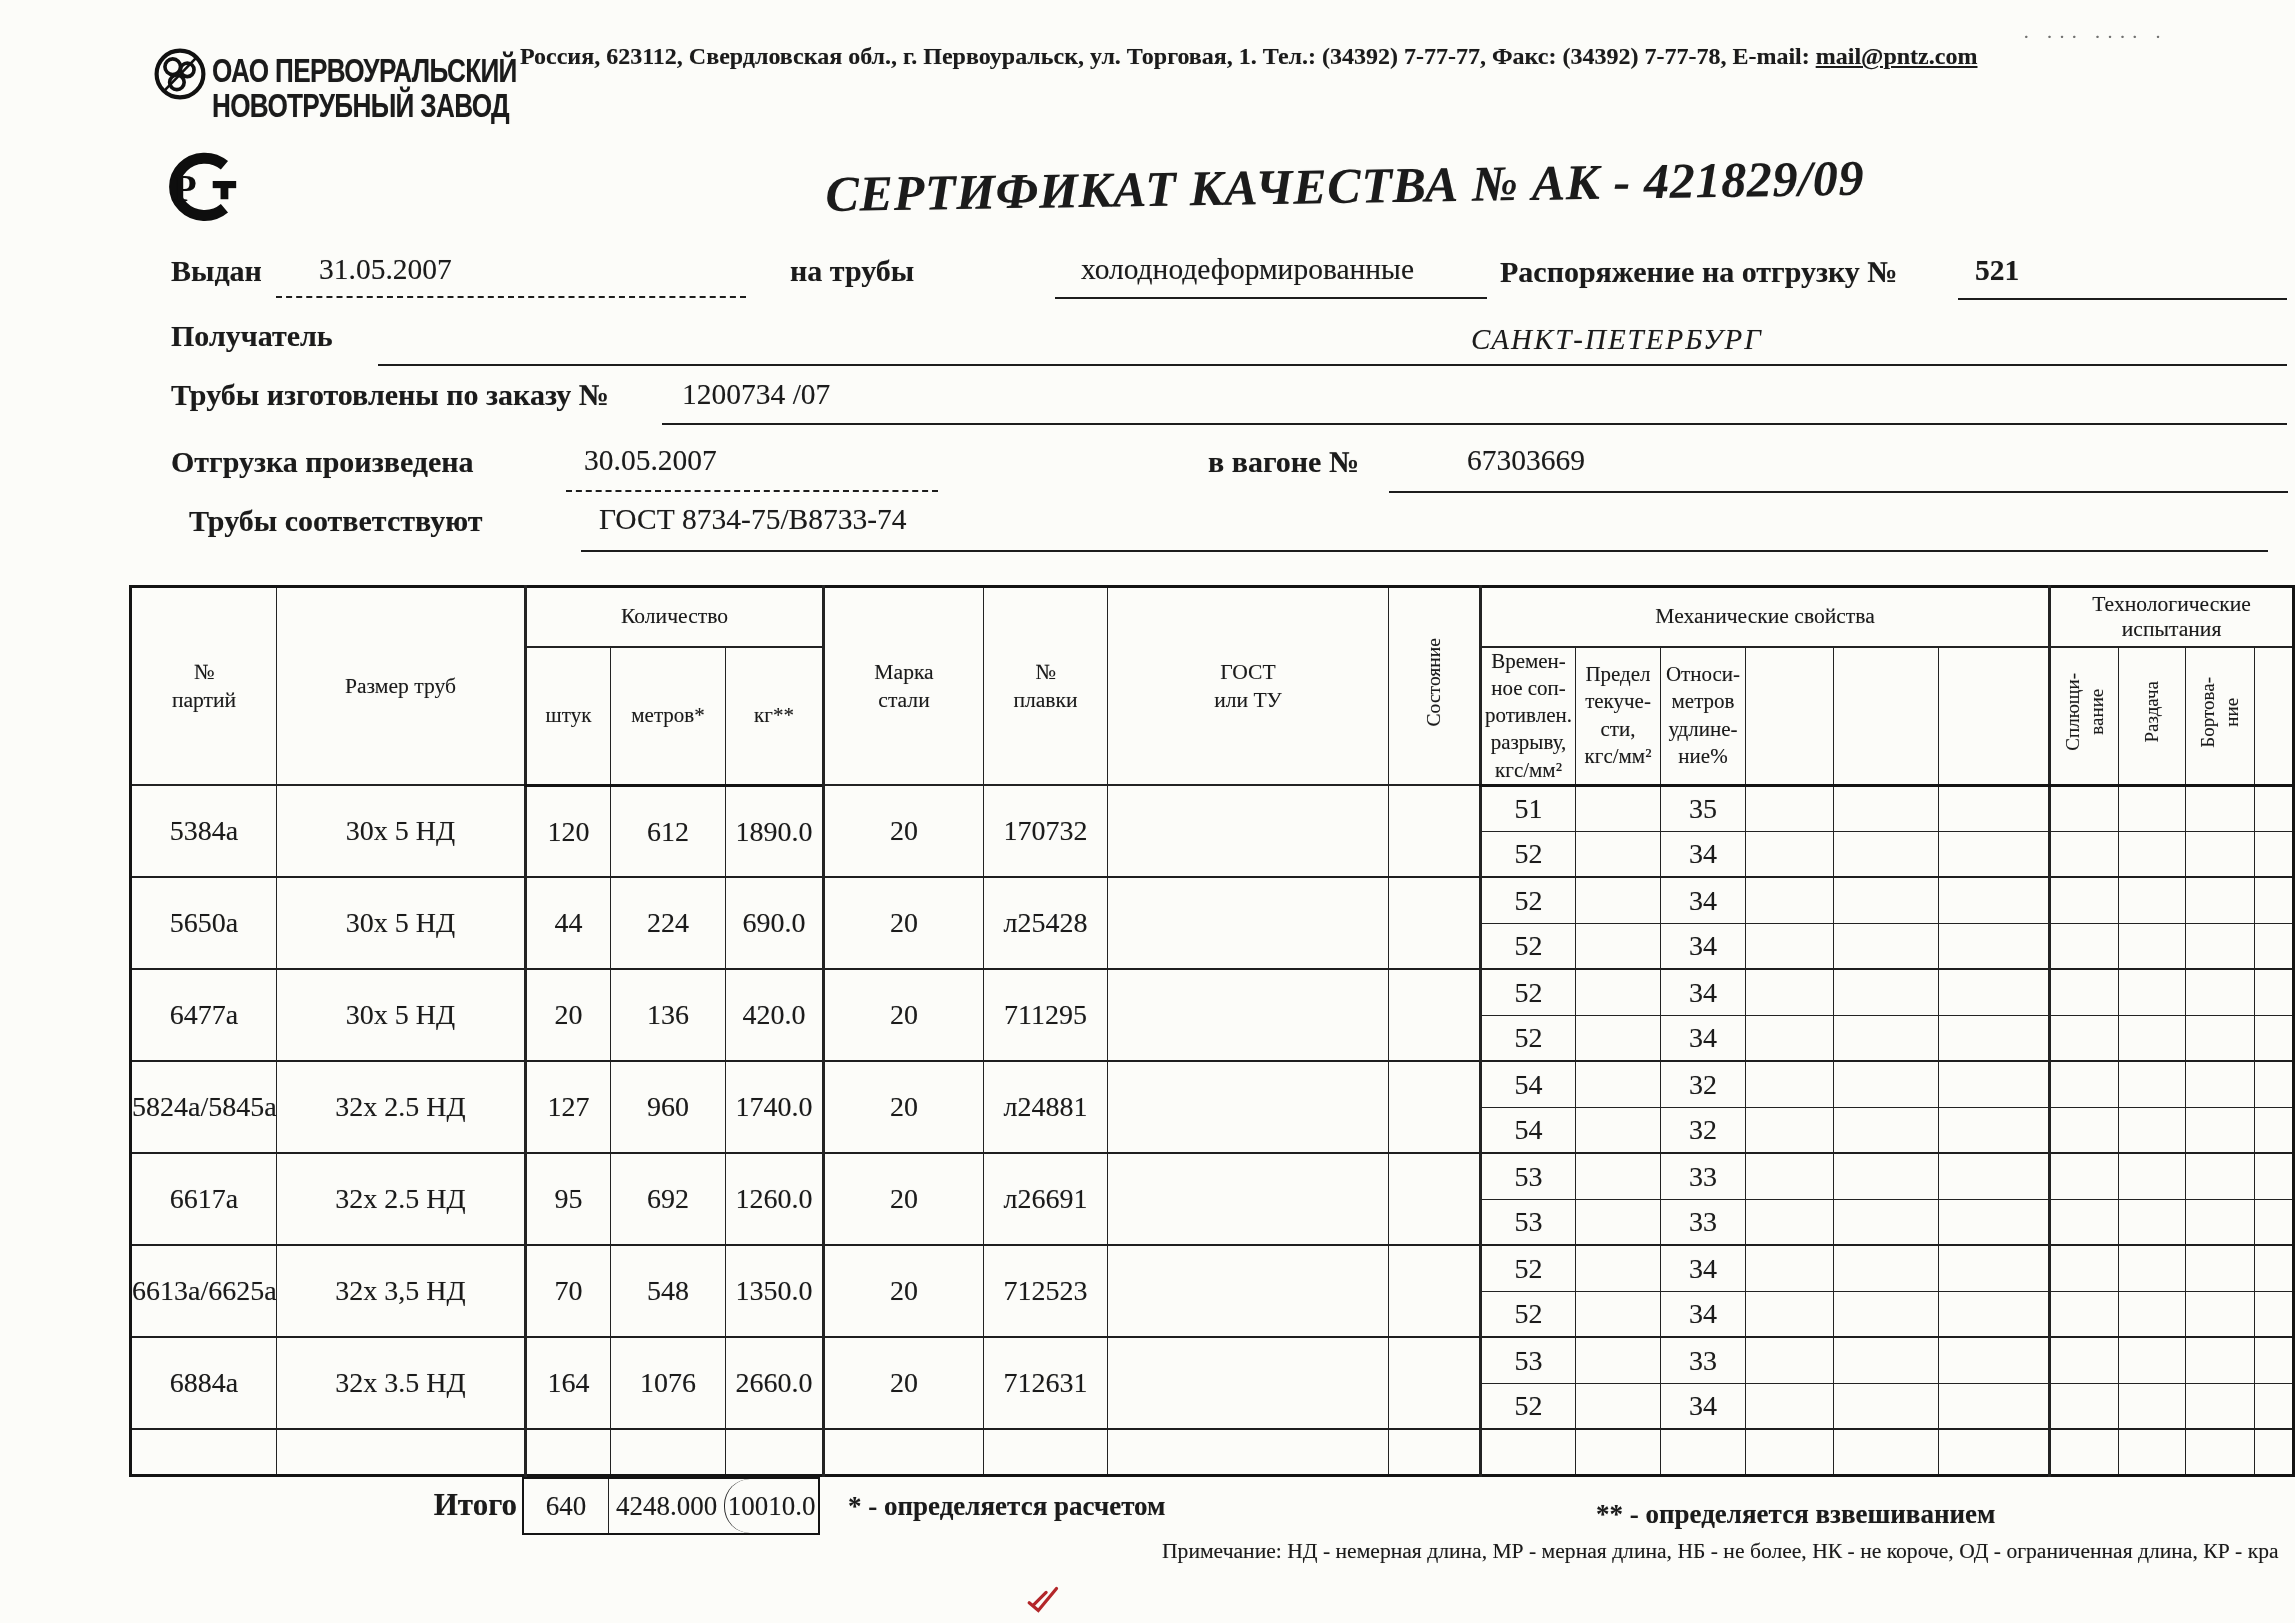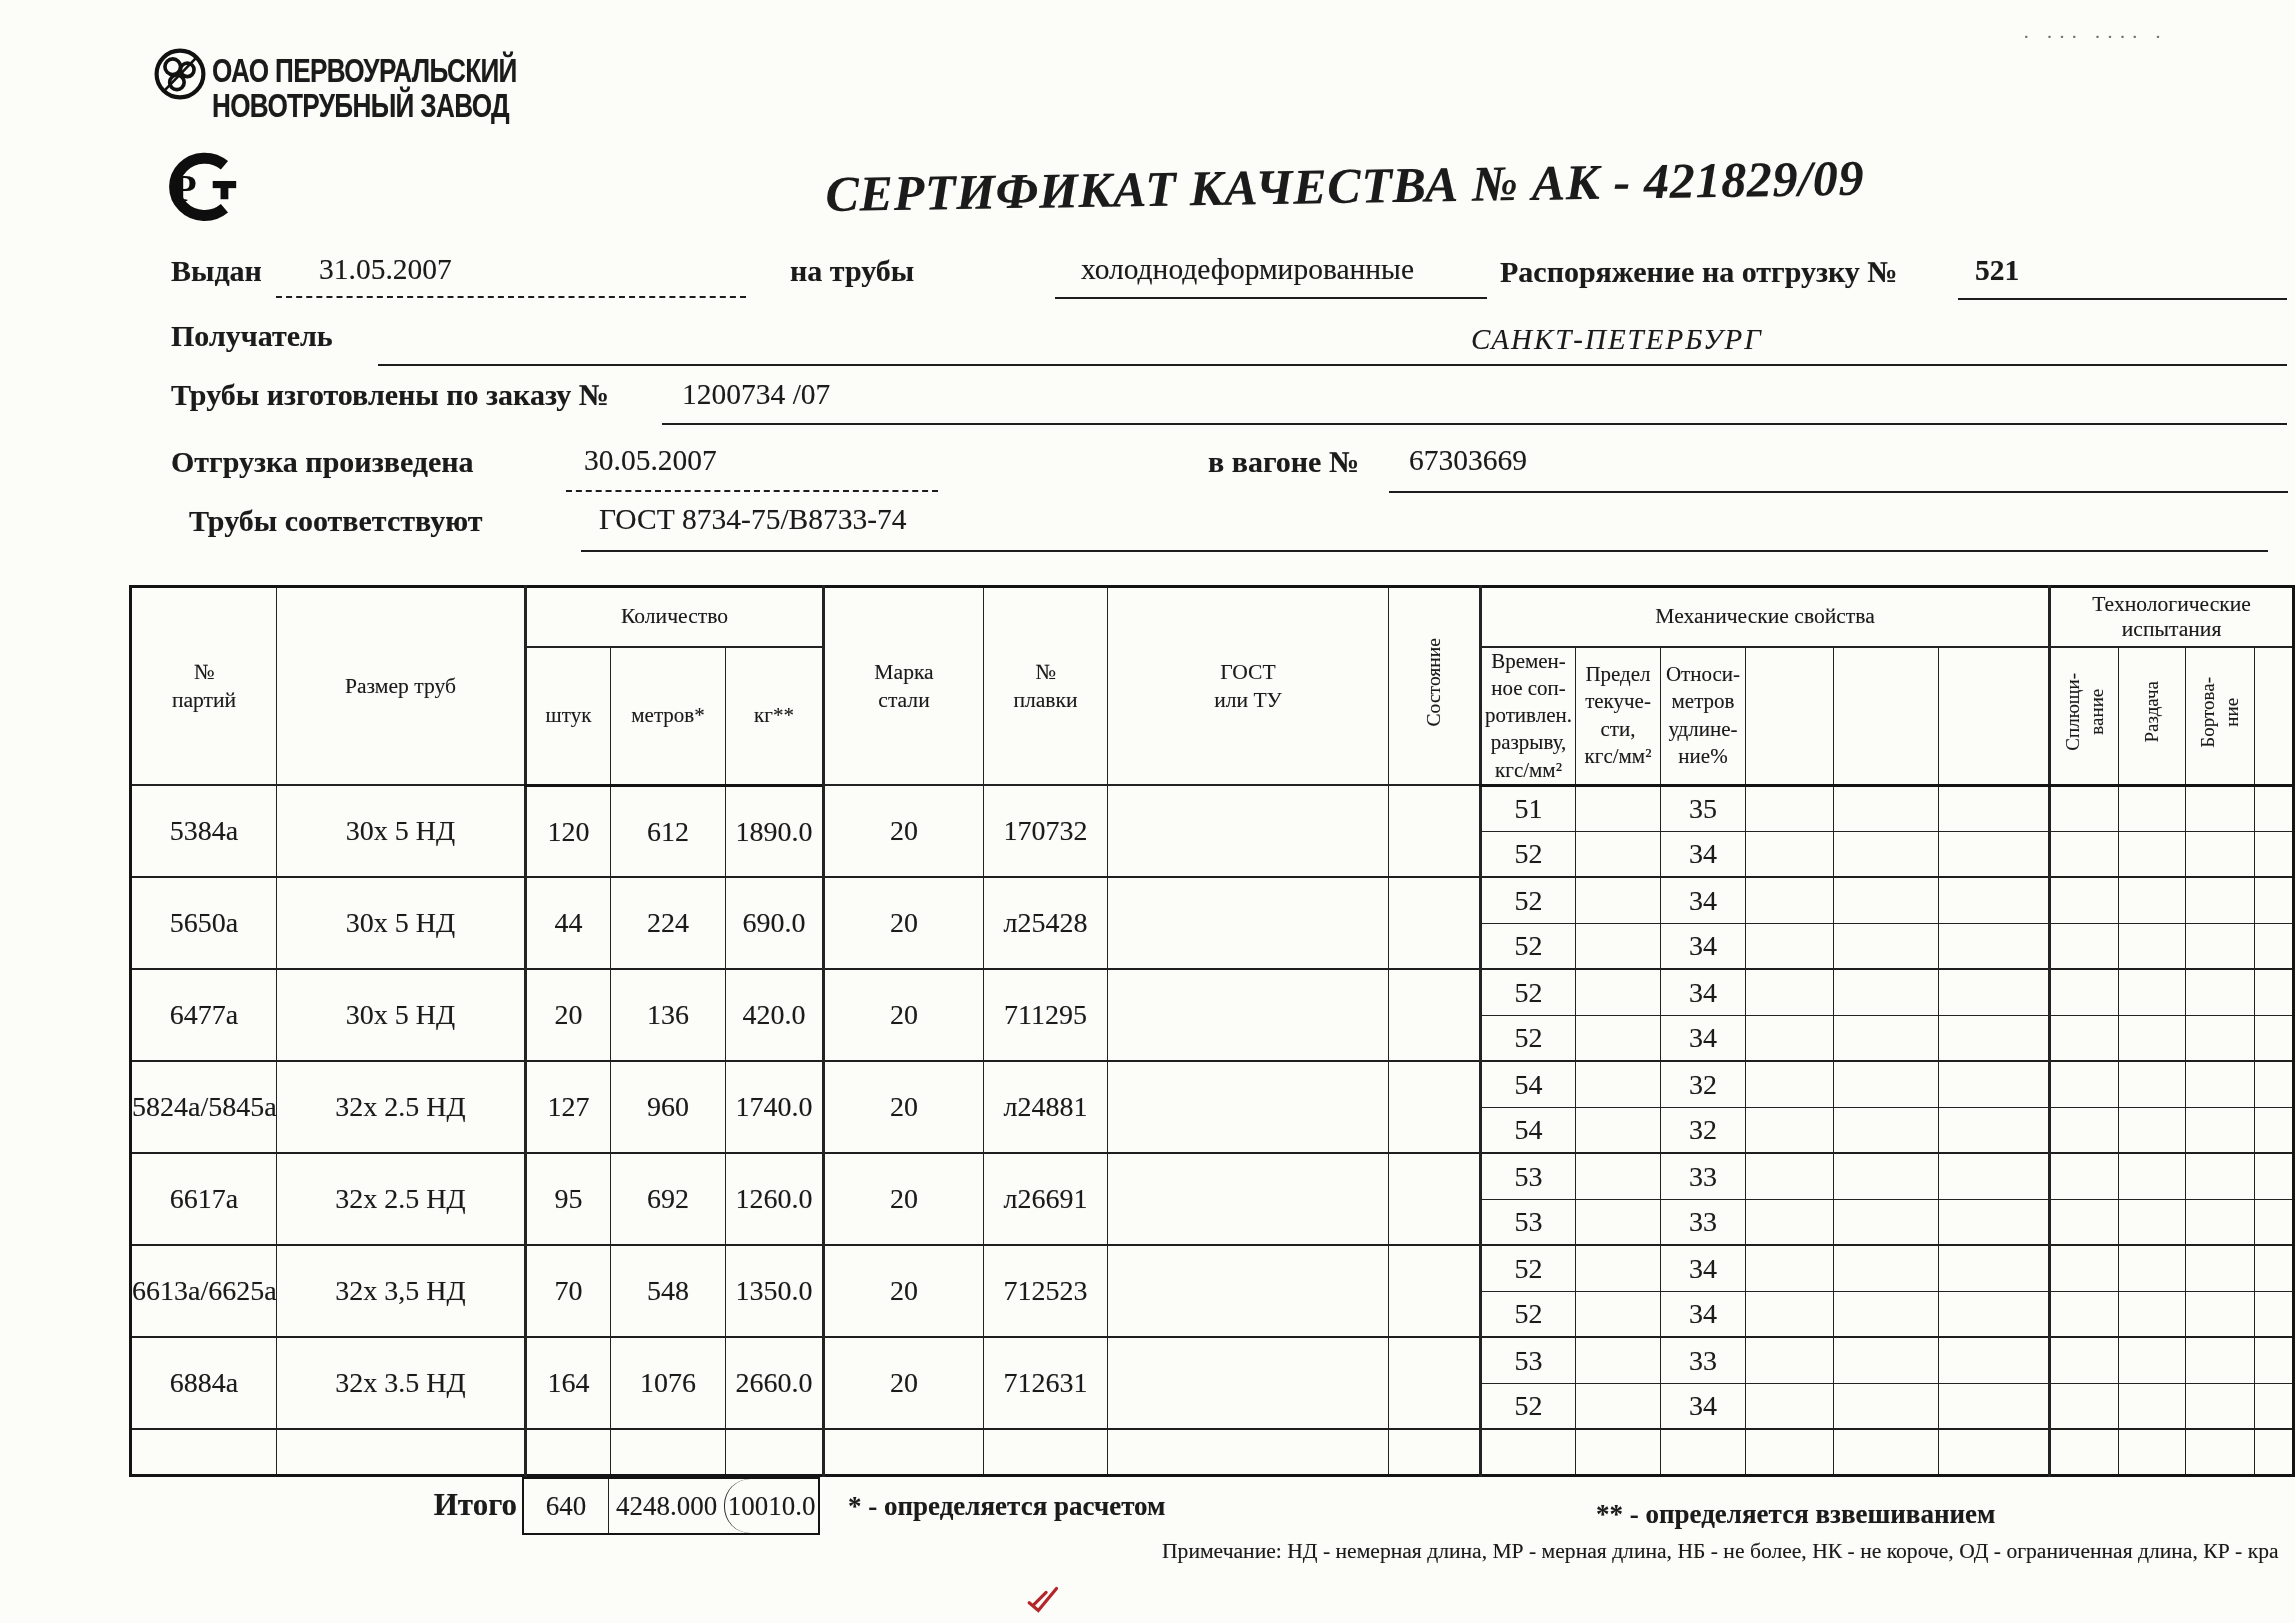--- a/index.html
+++ b/index.html
@@ -70,20 +70,21 @@
       <circle cx="64" cy="42" r="13" fill="none" stroke="#111" stroke-width="7"></circle>
       <circle cx="44" cy="66" r="14" fill="none" stroke="#111" stroke-width="7"></circle>
       <path d="M20,82 L80,20" stroke="#111" stroke-width="5" fill="none"></path>
     </svg>
   </div>
   <div class="abs company-name" style="left:212px;top:54px;">
     <div>ОАО ПЕРВОУРАЛЬСКИЙ</div>
     <div>НОВОТРУБНЫЙ  ЗАВОД</div>
   </div>
 
+  <div class="abs addr1 nowrap" style="left:520px;top:43px;"><span>Россия, 623112, Свердловская обл., г. Первоуральск, ул. Торговая, 1. Тел.: (34392) 7-77-77, Факс: (34392) 7-77-78,  E-mail: </span><span class="email">mail@pntz.com</span></div>
   <div class="abs corner-marks nowrap" style="left:2023px;top:26px;">· ··· ···· ·</div>
 
   <div class="abs" style="left:159px;top:151px;width:82px;height:73px;">
     <svg width="82" height="73" viewBox="0 0 125 112">
       <path d="M100,22 A46,44 0 1 0 100,88" fill="none" stroke="#0e0e0e" stroke-width="17"></path>
       <text x="22" y="76" font-family="Liberation Serif,serif" font-weight="bold" font-size="58" fill="#0e0e0e">Р</text>
       <rect x="82" y="46" width="36" height="11" fill="#0e0e0e"></rect>
       <rect x="94" y="46" width="12" height="28" fill="#0e0e0e"></rect>
     </svg>
   </div>
@@ -106,21 +107,21 @@
 
   <span class="abs flabel" style="left:171px;top:378px;">Трубы изготовлены по заказу №</span>
   <div class="abs rule" style="left:662px;top:423px;width:1625px;"></div>
   <span class="abs fvalue" style="left:682px;top:378px;">1200734   /07</span>
 
   <span class="abs flabel" style="left:171px;top:445px;">Отгрузка произведена</span>
   <div class="abs rule dash" style="left:566px;top:490px;width:372px;"></div>
   <span class="abs fvalue" style="left:584px;top:444px;">30.05.2007</span>
   <span class="abs flabel" style="left:1208px;top:445px;">в вагоне №</span>
   <div class="abs rule" style="left:1389px;top:491px;width:899px;"></div>
-  <span class="abs fvalue" style="left:1409px;top:444px;">67303669</span>
+  <span class="abs fvalue" style="left:1467px;top:444px;">67303669</span>
 
   <span class="abs flabel" style="left:189px;top:504px;">Трубы соответствуют</span>
   <div class="abs rule" style="left:581px;top:550px;width:1687px;"></div>
   <span class="abs fvalue" style="left:599px;top:503px;">ГОСТ 8734-75/В8733-74</span>
 
   <table class="cert-table abs" style="left:129px;top:585px;width:2164px;">
     <colgroup>
       <col style="width:146px">
         <col style="width:249px">
         <col style="width:85px">

